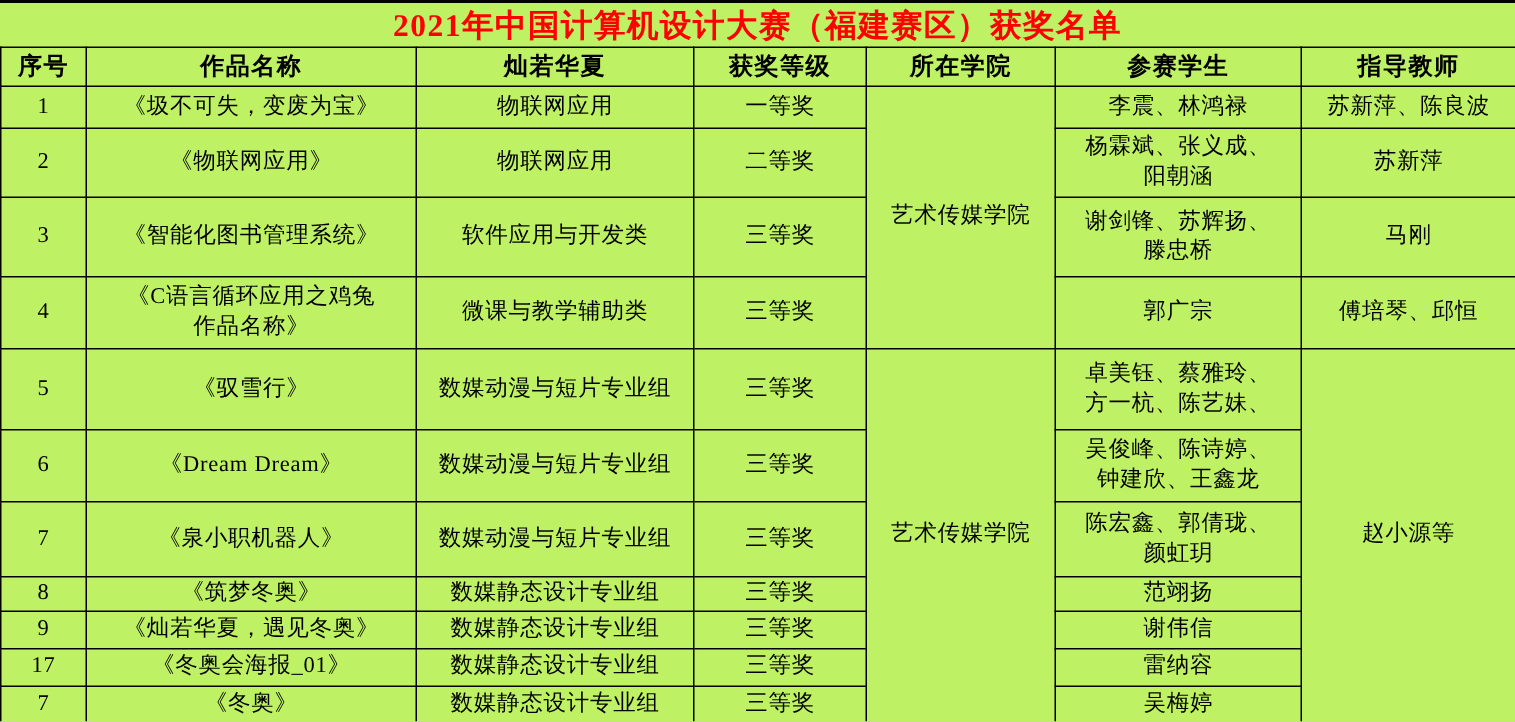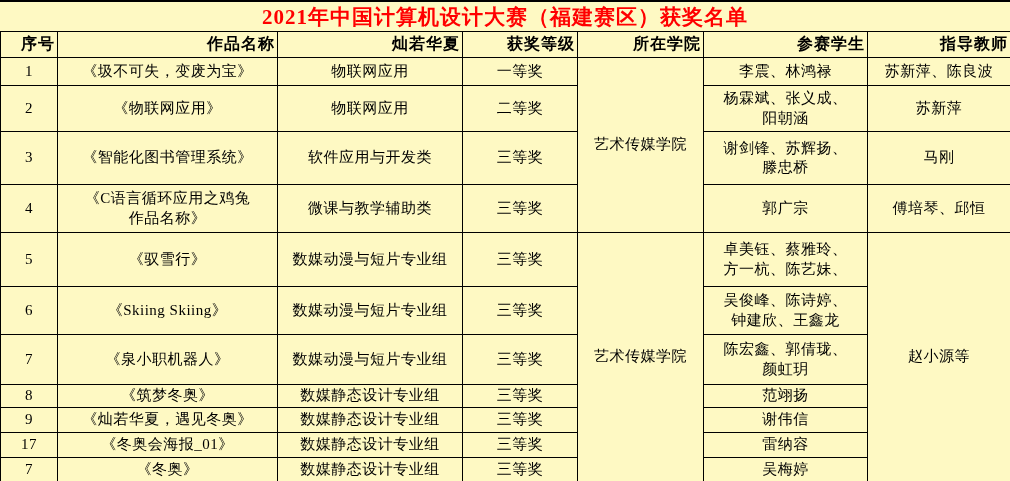--- a/index.html
+++ b/index.html
@@ -1,37 +1,37 @@
 <!DOCTYPE html>
 <html><head>
 <meta charset="utf-8">
 <style>
   html,body { margin:0; padding:0; background:#ffffff; }
   .page {
-    width:1010px; height:481px; background:#fef9c3; box-sizing:border-box;
+    width:1010px; height:481px; background:#bef264; box-sizing:border-box;
     font-family:"Liberation Serif","DejaVu Serif",serif; color:#000000;
     overflow:hidden;
   }
   .title {
     height:29px; border-top:2px solid #000;
     display:flex; align-items:center; justify-content:center;
     font-size:21px; font-weight:bold; color:#ff0000;
     letter-spacing:1px;
   }
   table.awards {
     border-collapse:collapse; table-layout:fixed;
     width:1010px;
   }
   th, td {
     border:1px solid #000000; box-sizing:border-box;
     text-align:center; vertical-align:middle;
     padding:0 2px; overflow:hidden;
     white-space:pre-line;
   }
-  th { font-size:16px; font-weight:bold; height:26px; letter-spacing:1px;text-align:right; }
+  th { font-size:16px; font-weight:bold; height:26px; letter-spacing:1px; }
   td { font-size:15px; line-height:1.3; letter-spacing:0.5px; }
   tr.r1  { height:28px; }
   tr.r2  { height:46px; }
   tr.r3  { height:53px; }
   tr.r4  { height:48px; }
   tr.r5  { height:54px; }
   tr.r6  { height:48px; }
   tr.r7  { height:50px; }
   tr.r8  { height:23px; }
   tr.r9  { height:25px; }
@@ -107,21 +107,21 @@
         <td>《驭雪行》</td>
         <td>数媒动漫与短片专业组</td>
         <td>三等奖</td>
         <td rowspan="7">艺术传媒学院</td>
         <td>卓美钰、蔡雅玲、
 方一杭、陈艺妹、</td>
         <td rowspan="7">赵小源等</td>
       </tr>
       <tr class="r6">
         <td>6</td>
-        <td>《Skiing Skiing》</td>
+        <td>《Dream Dream》</td>
         <td>数媒动漫与短片专业组</td>
         <td>三等奖</td>
         <td>吴俊峰、陈诗婷、
 钟建欣、王鑫龙</td>
       </tr>
       <tr class="r7">
         <td>7</td>
         <td>《泉小职机器人》</td>
         <td>数媒动漫与短片专业组</td>
         <td>三等奖</td>

